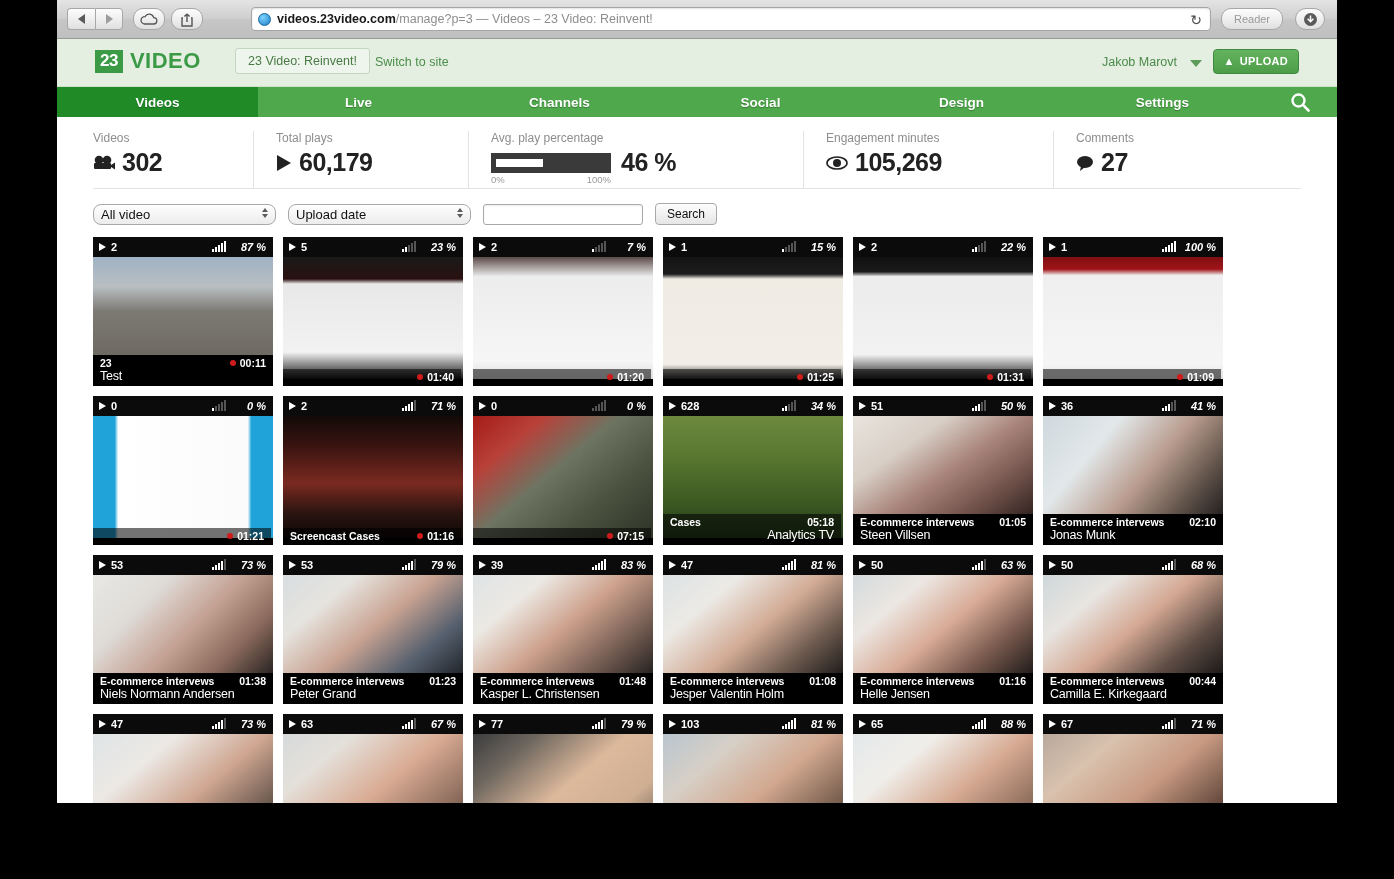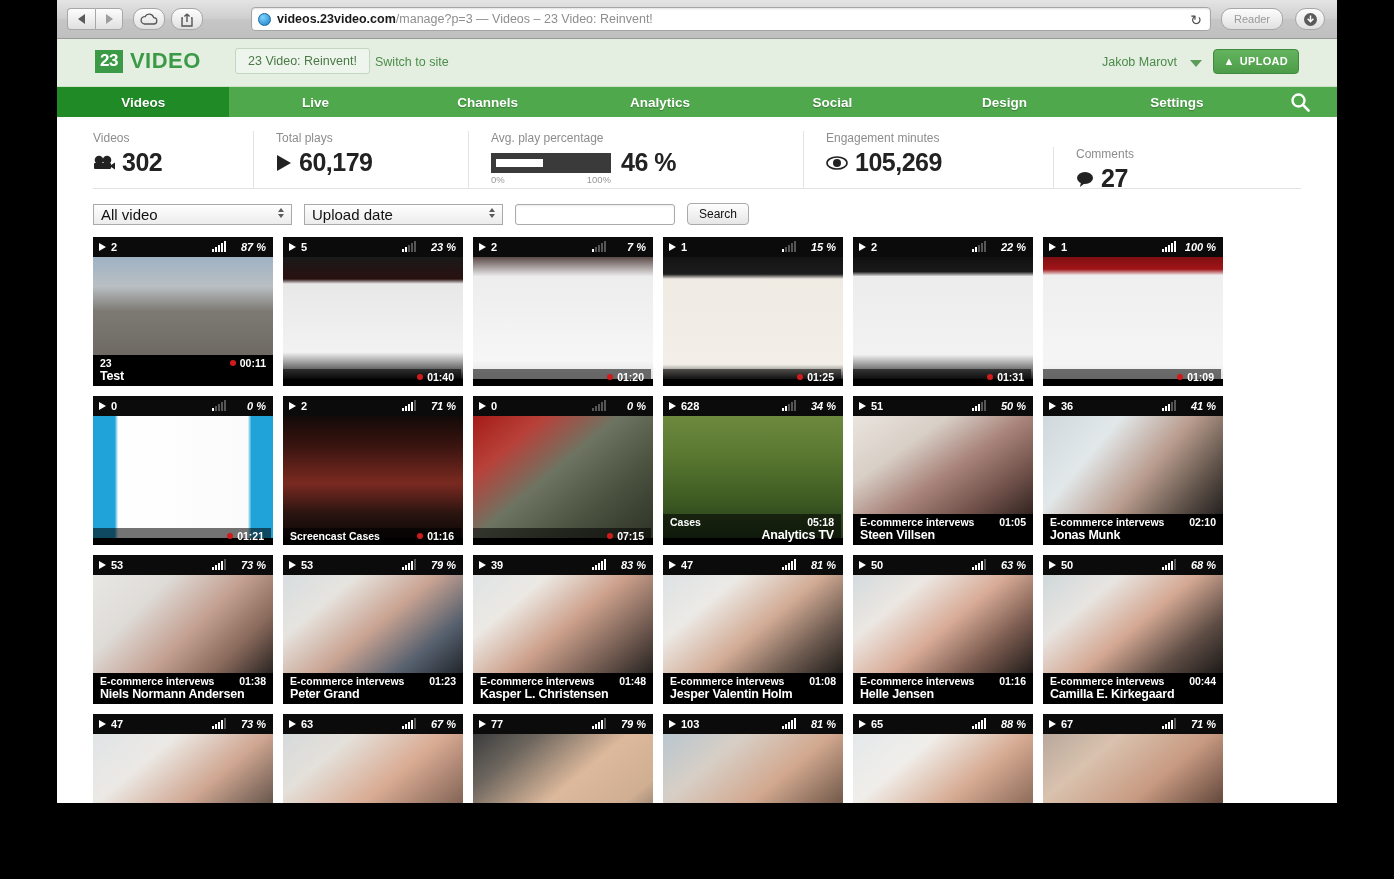--- a/index.html
+++ b/index.html
@@ -148,46 +148,46 @@
   .stat-label { color: #8d8d8d; font-size: 12px; margin-bottom: 3px; }
   .stat-value {
     display: flex; align-items: center; gap: 7px;
     font-size: 25px; color: #222; font-weight: bold; letter-spacing: -.5px;
   }
   .stat-icon { color: #222; font-size: 19px; line-height: 1; display:flex; align-items:center;}
   #stat-videos { width: 160px; }
   #stat-plays  { width: 215px; }
   #stat-avg    { width: 335px; }
   #stat-eng    { width: 250px; }
-  #stat-comments { width: 150px; margin-top: 16px; }
+  #stat-comments { width: 150px; }
 
   #avg-wrap { display:flex; align-items:center; gap:10px; }
   #avg-meter {
     position: relative;
     width: 120px; height: 20px;
     background: #3a3a3a;
     display:flex; align-items:center;
   }
   #avg-fill { height: 8px; background: #fff; margin-left: 5px; }
   #avg-scale { position:absolute; top: 21px; left: 0; width: 120px; display:flex; justify-content:space-between; }
   #avg-scale span { font-size: 9.5px; color: #999; }
   #avg-pct { font-size: 25px; font-weight:bold; color:#222; letter-spacing:-.5px;}
 
   
   #filter-bar {
     margin: 14px 36px 0;
     display: flex; align-items: center; gap: 12px;
   }
   .sel {
     position: relative;
-    width: 199px; height: 21px;
+    width: 183px; height: 21px;
     background: linear-gradient(to bottom,#fefefe,#ececec);
     border: 1px solid #a9a9a9;
-    border-radius: 0;
-    font-size: 15px; color: #111;
+    border-radius: 8px;
+    font-size: 13px; color: #111;
     display:flex; align-items:center; padding-left:7px;
   }
   .sel .arrows { position:absolute; right:7px; top:3px; display:flex; flex-direction:column; gap:2px; }
   .sel .arrows i { display:block; width:0;height:0; border-left:3px solid transparent;border-right:3px solid transparent; }
   .sel .arrows i.up { border-bottom:4px solid #5b5b5b; }
   .sel .arrows i.dn { border-top:4px solid #5b5b5b; }
   #search-input {
     width: 160px; height: 21px;
     border: 1px solid #a9a9a9; border-radius: 3px;
     font-size: 12px; padding: 0 5px;
@@ -237,21 +237,21 @@
   .card-bottom {
     position: relative;
     background: #000; color: #fff;
     padding: 2px 7px 3px;
     min-height: 16px;
   }
   .meta-line { display:flex; justify-content:space-between; align-items:center; font-size:10.5px; font-weight:bold; }
   .meta-chan { white-space:nowrap; overflow:hidden; text-overflow:ellipsis; }
   .meta-dur { display:flex; align-items:center; gap:4px; flex:0 0 auto; }
   .rec-dot { width:6px;height:6px;border-radius:50%;background:#cf1b1b; display:inline-block;}
-  .title-line { font-size: 12.5px; font-weight: bold; letter-spacing:-.2px; white-space:nowrap; overflow:hidden; text-overflow:ellipsis; }
+  .title-line { font-size: 12.5px; font-weight: normal; letter-spacing:-.2px; white-space:nowrap; overflow:hidden; text-overflow:ellipsis; }
 
   
   .card.overlay .card-bottom {
     position: absolute; left:0; right:2px; bottom:0;
     background: rgba(0,0,0,.55);
     text-align: right;
   }
   .card.overlay .thumb { height: 122px; }
 
   
@@ -310,21 +310,20 @@
       <div id="upload-btn">
         <span>▲</span>
         <span>UPLOAD</span>
       </div>
     </div>
 
     <div id="main-nav">
         <div class="nav-item active">Videos</div>
         <div class="nav-item">Live</div>
         <div class="nav-item">Channels</div>
-        <div class="nav-item">Analytics</div>
         <div class="nav-item">Social</div>
         <div class="nav-item">Design</div>
         <div class="nav-item">Settings</div>
         <div id="nav-search">
           <svg width="20" height="20" viewBox="0 0 20 20">
             <circle cx="8.5" cy="8.5" r="6" fill="none" stroke="#fff" stroke-width="2.4"></circle>
             <path d="M13.2 13.2L18.5 18.5" stroke="#fff" stroke-width="2.6" stroke-linecap="round"></path>
           </svg>
         </div>
       </div>

